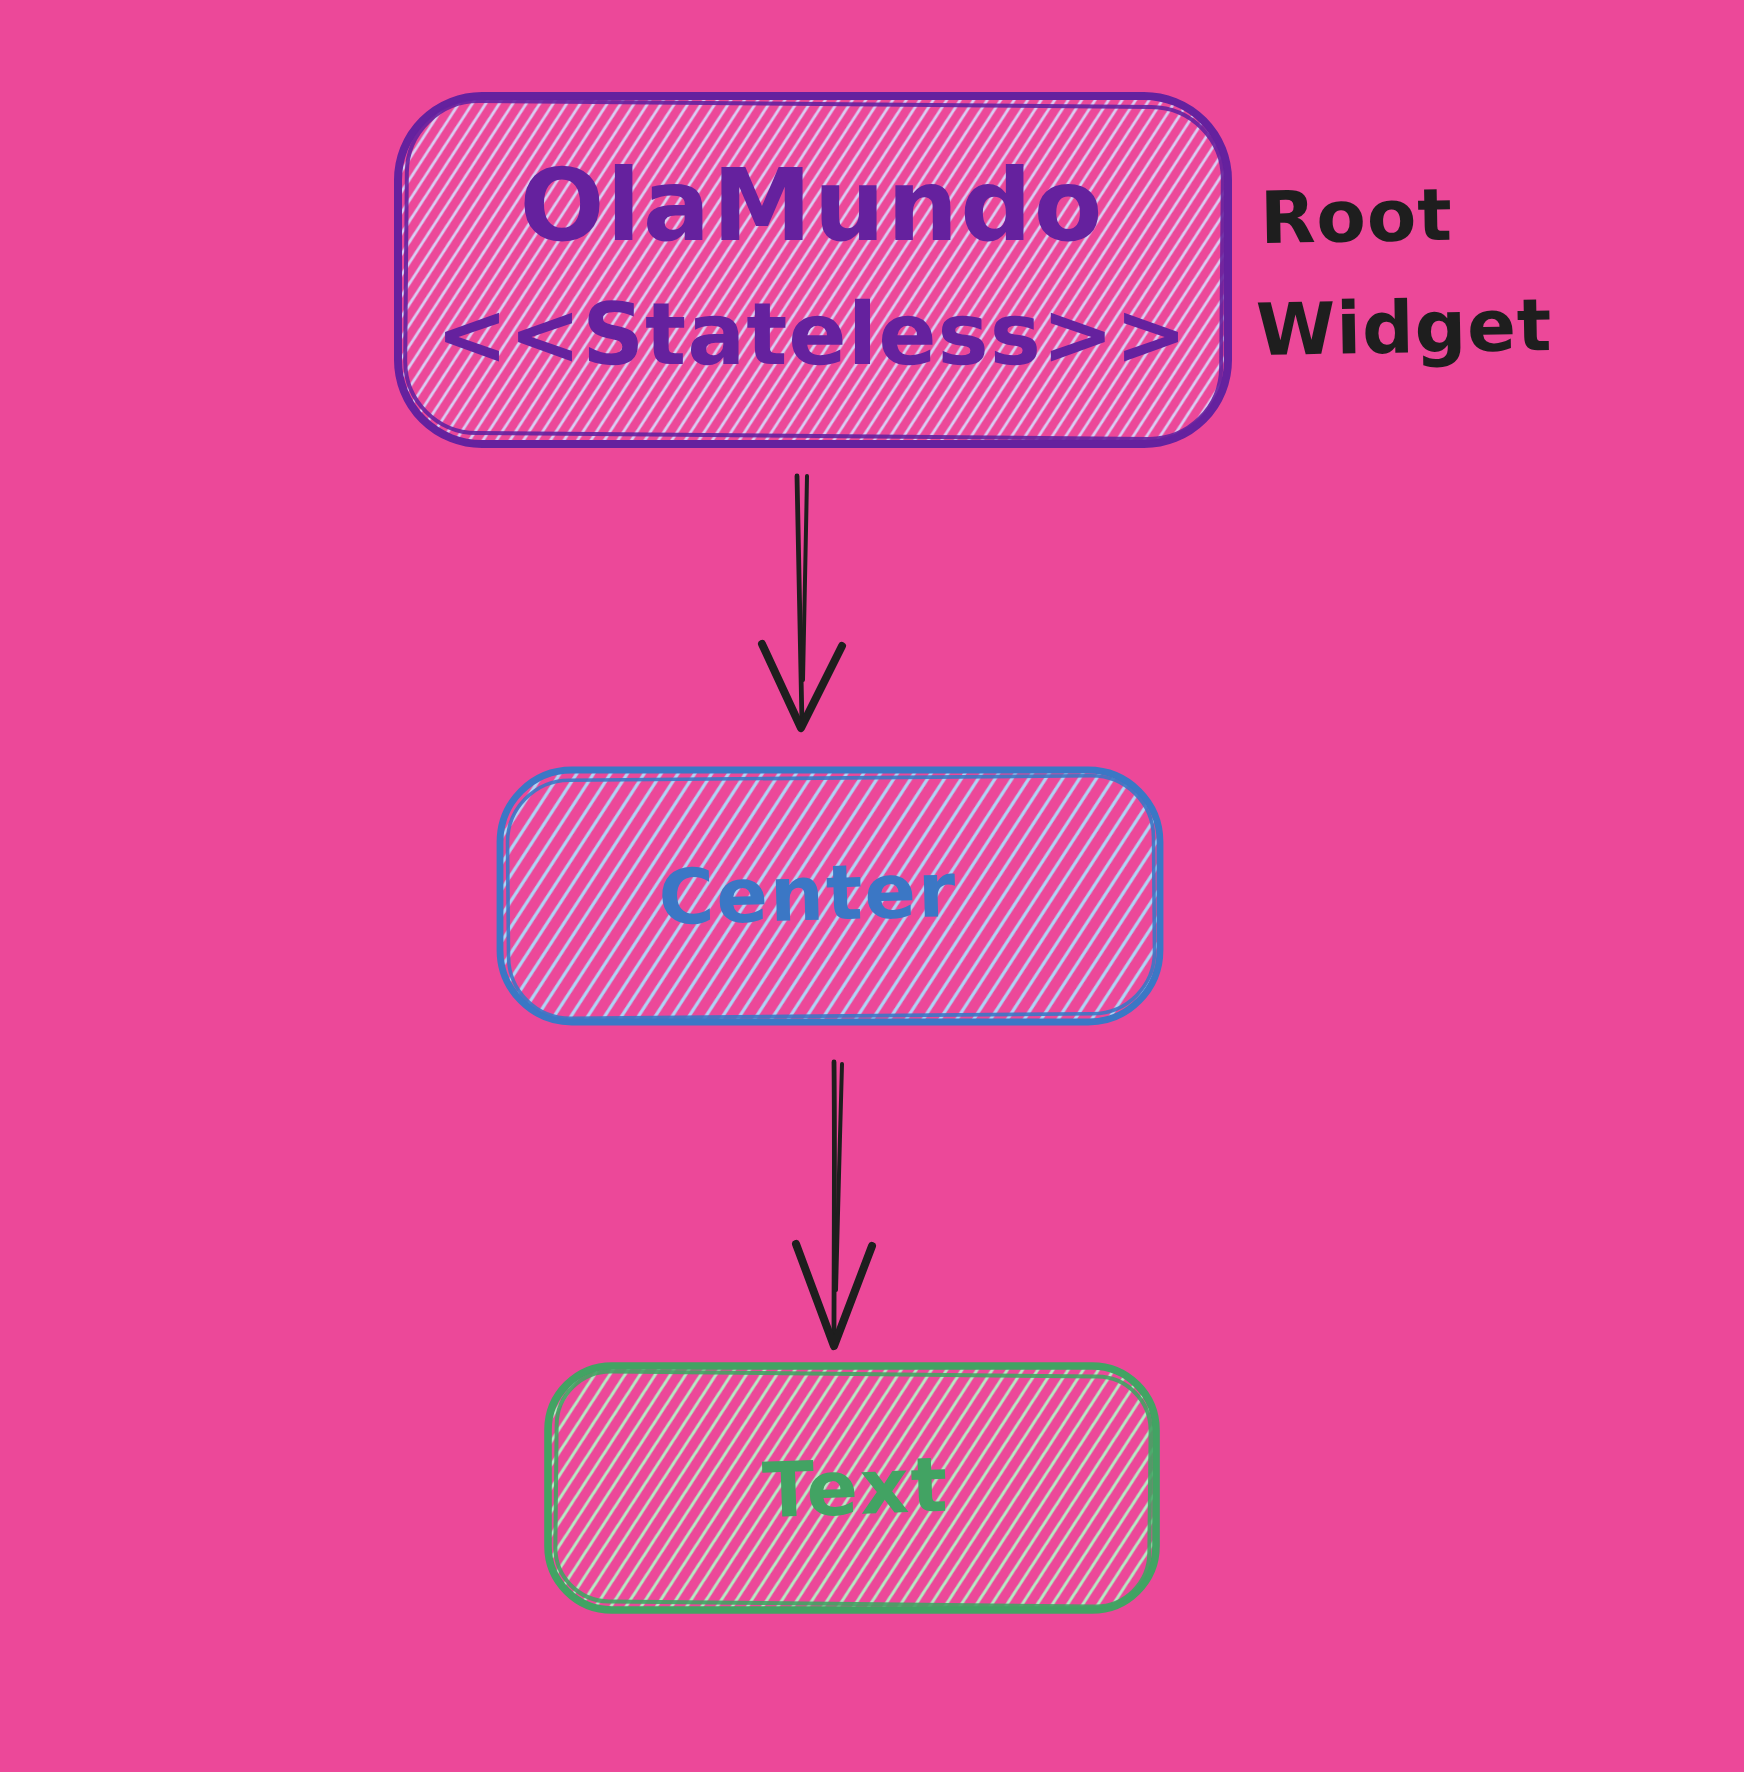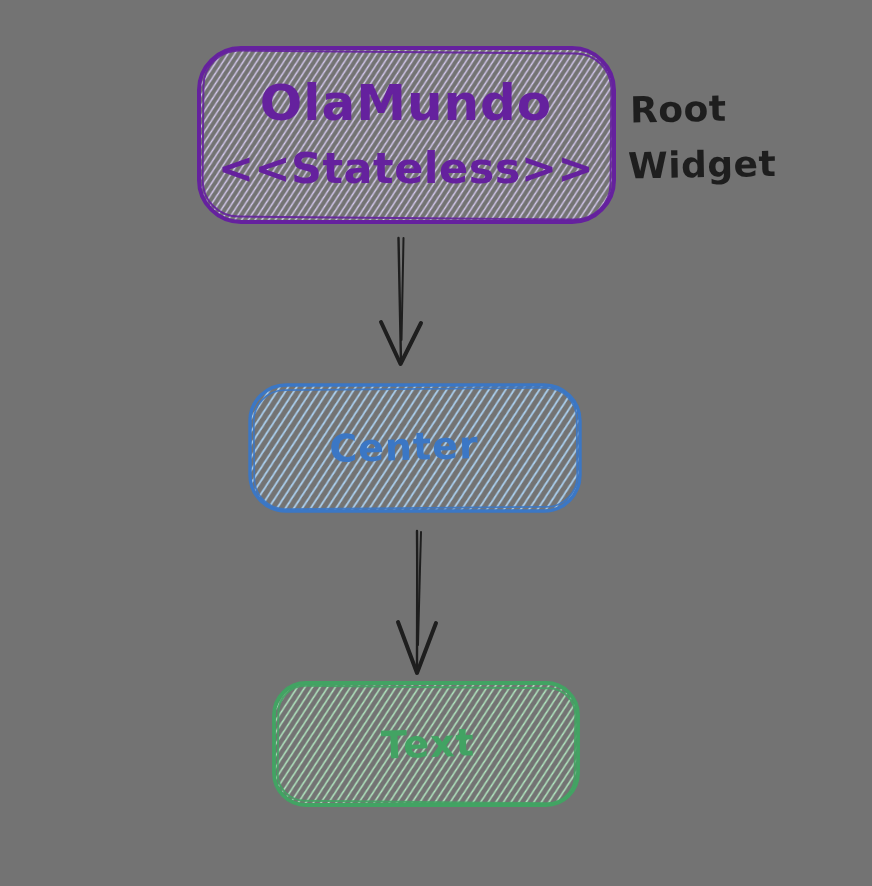--- a/index.html
+++ b/index.html
@@ -5,21 +5,21 @@
   html, body {
     margin: 0;
     padding: 0;
     background: #ffffff;
     font-family: "DejaVu Sans", sans-serif;
   }
   .canvas {
     position: relative;
     width: 872px;
     height: 886px;
-    background: #737373;
+    background: #ec4899;
     overflow: hidden;
   }
   svg { display: block; }
   text {
     font-family: "DejaVu Sans", sans-serif;
     font-weight: bold;
   }
   .node-label-lg { font-size: 50px; letter-spacing: 1px; }
   .node-label-md { font-size: 43px; letter-spacing: 0.5px; }
   .node-label-sm { font-size: 38px; letter-spacing: 1px; }

